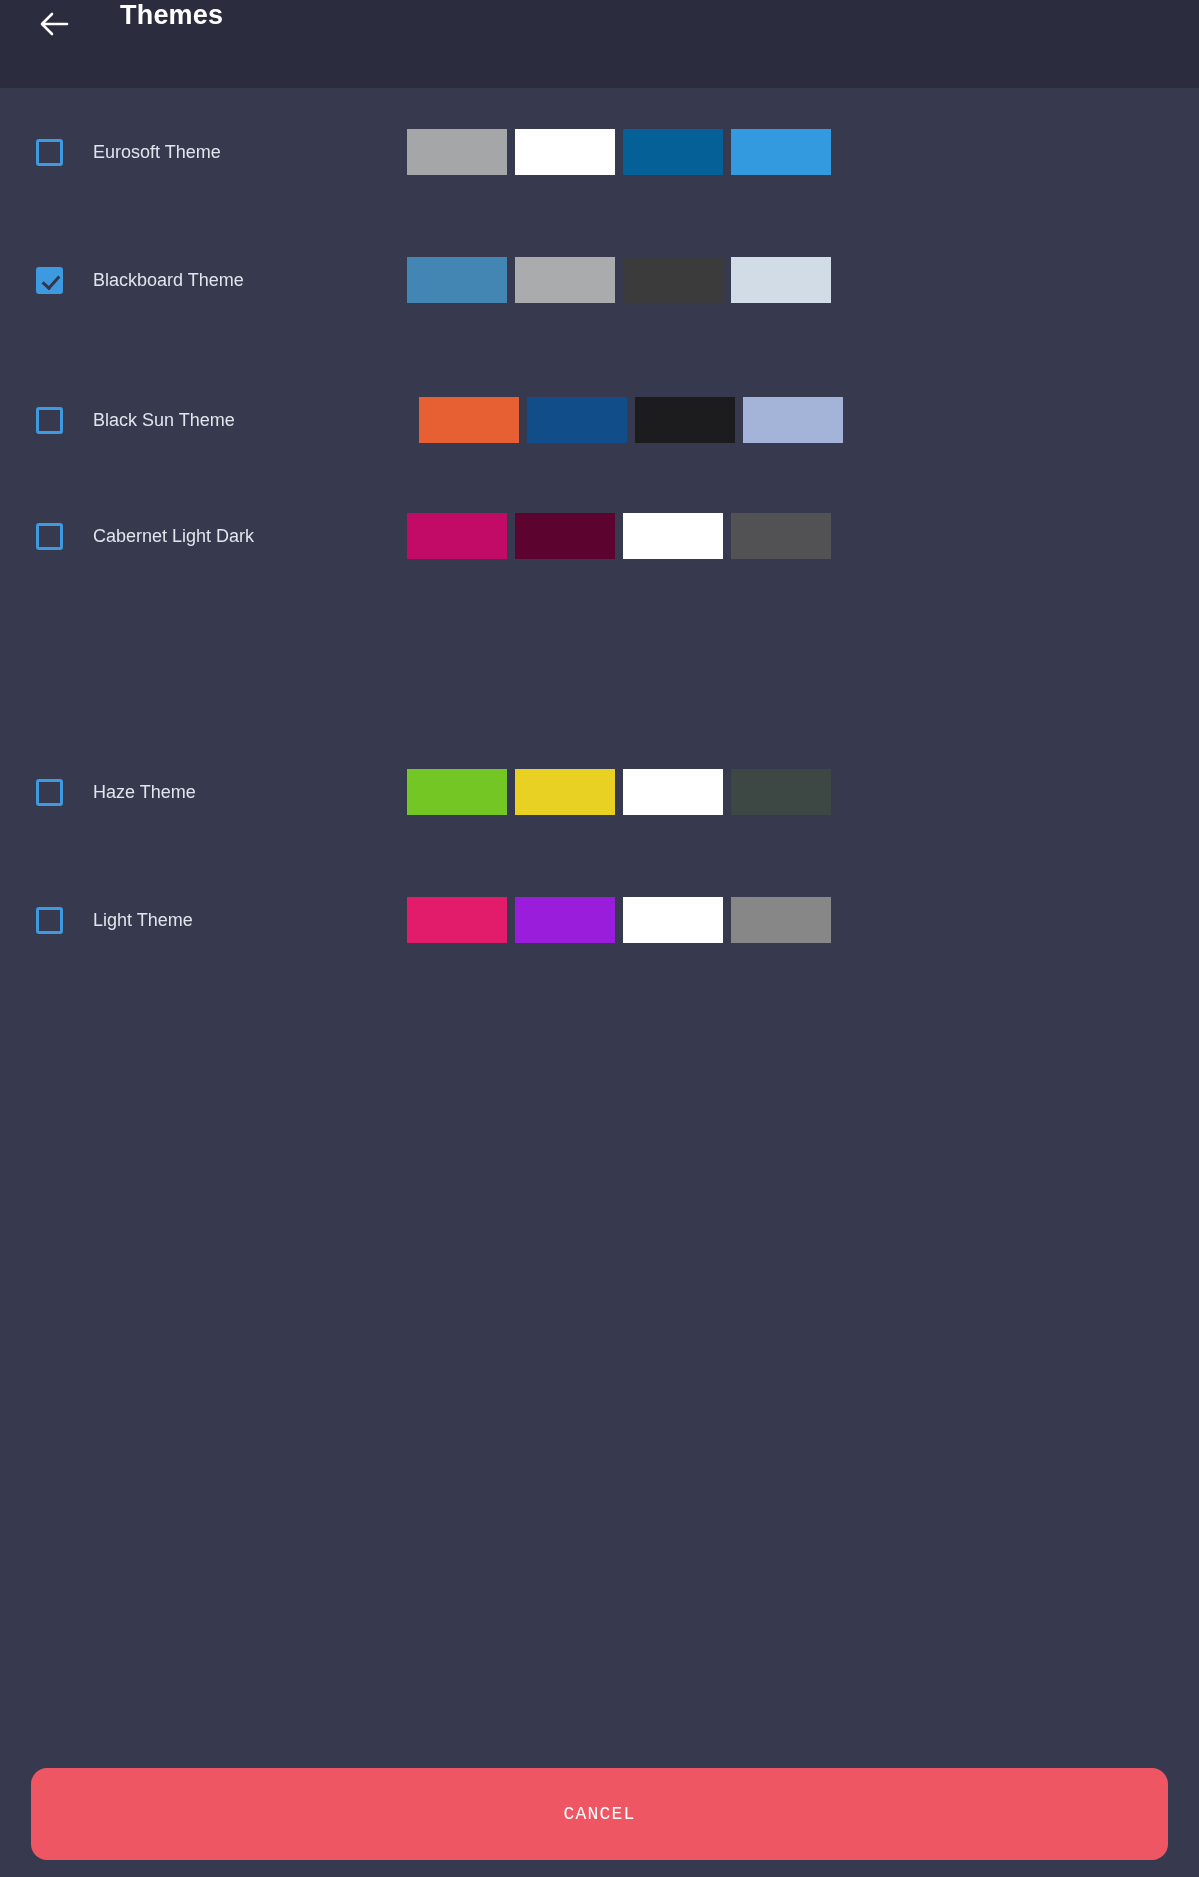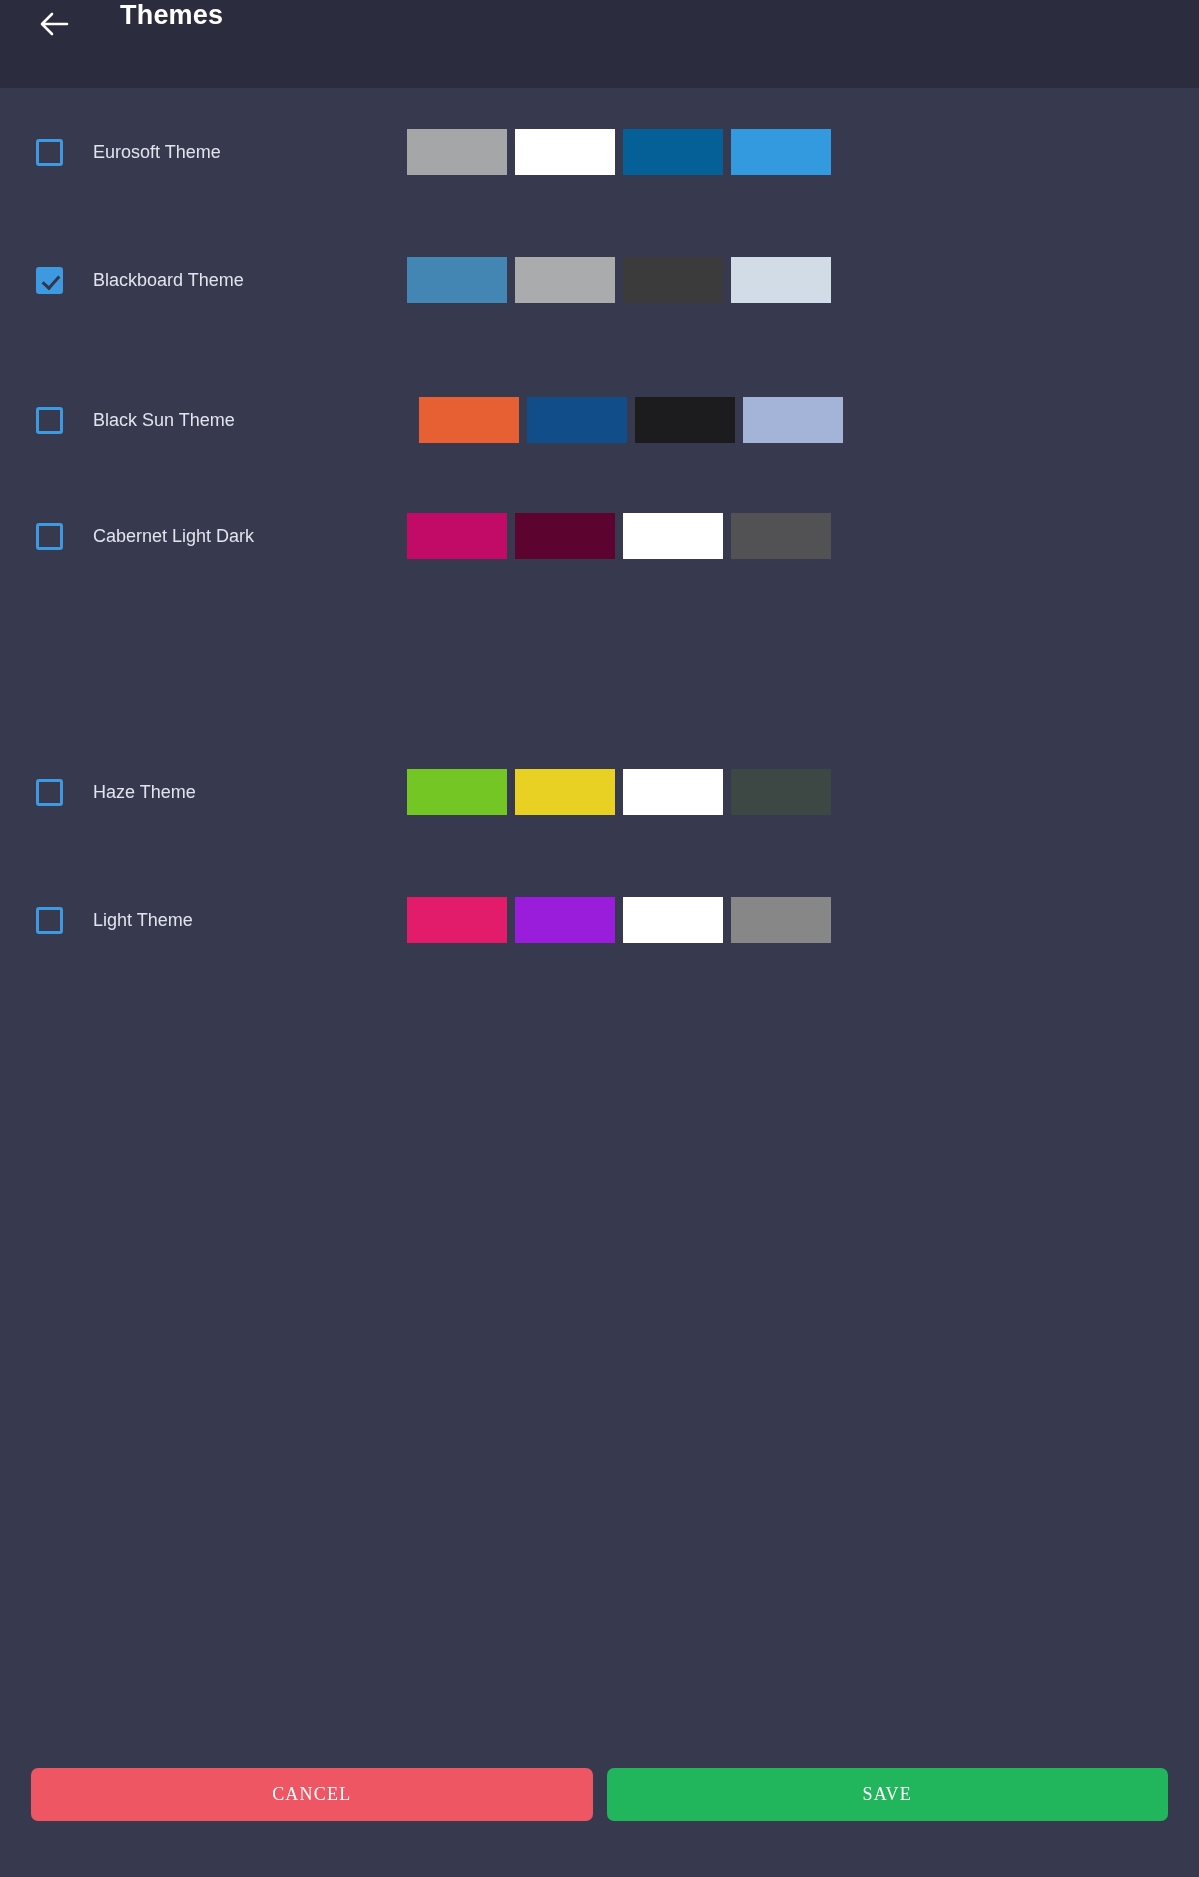--- a/index.html
+++ b/index.html
@@ -118,27 +118,27 @@
     bottom: 0;
     height: 127px;
     display: flex;
     align-items: flex-start;
     padding: 18px 31px 0 31px;
     box-sizing: border-box;
     gap: 14px;
   }
   .btn {
     flex: 1 1 0;
-    height: 53px;
+    height: 92px;
     border: none;
-    border-radius: 7px;
+    border-radius: 16px;
     color: #ffffff;
     font-size: 18px;
     letter-spacing: 1.2px;
-    font-family: Liberation Serif, serif;
+    font-family: Liberation Mono, monospace;
     cursor: pointer;
     display: flex;
     align-items: center;
     justify-content: center;
   }
   .btn-cancel { background: #ef5663; }
   .btn-save   { background: #22b65c; }
 </style>
 </head>
 <body>
@@ -224,14 +224,13 @@
         <div class="swatch" style="background: rgb(226, 27, 107);"></div>
         <div class="swatch" style="background: rgb(154, 29, 219);"></div>
         <div class="swatch" style="background: rgb(255, 255, 255);"></div>
         <div class="swatch" style="background: rgb(135, 135, 135);"></div>
       </div>
     </div>
   </div>
 
 <div class="footer">
   <button class="btn btn-cancel">CANCEL</button>
-  <button class="btn btn-save">SAVE</button>
 </div>
 
 </body></html>

